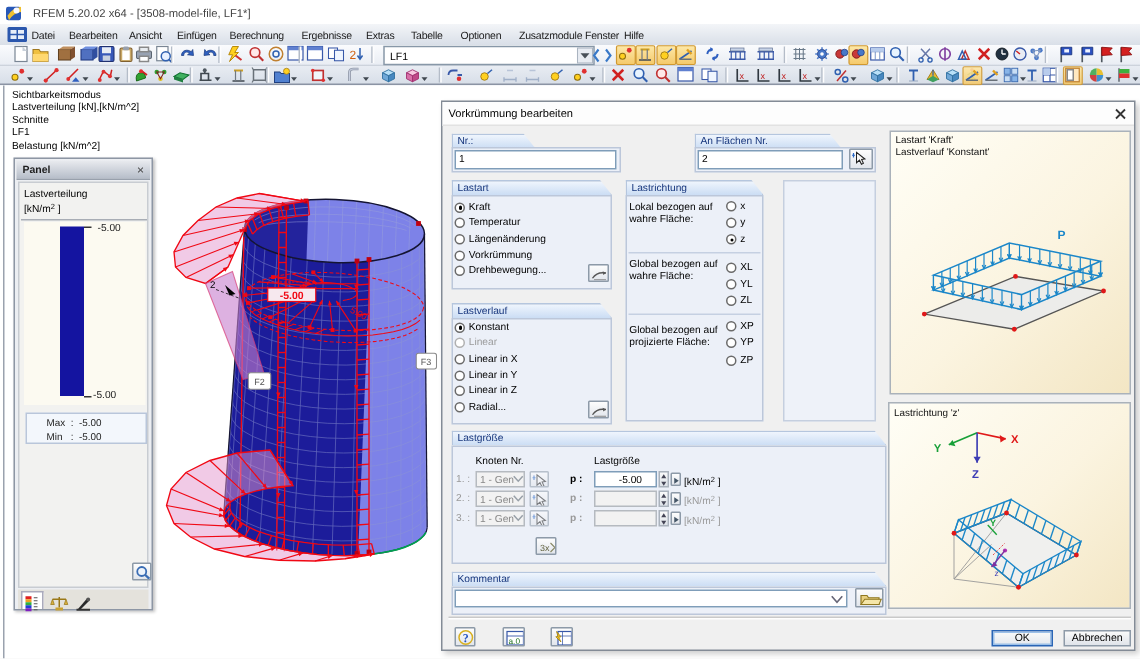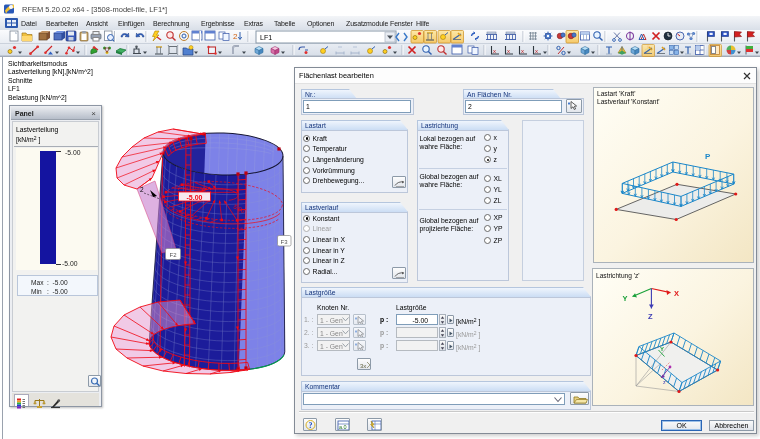--- a/index.html
+++ b/index.html
@@ -861,21 +861,21 @@
           </svg></div>
 <div class="abs" style="left:37px;top:1.5px;width:13px;height:11px"><svg width="13" height="11">
             <path d="M2,9.5 L11,9.5" stroke="#333" stroke-width="1.2"></path>
             <path d="M3,9 L9,2 L10.5,3.5 L5,9 Z" fill="#2a2a2a"></path>
             <circle cx="9.8" cy="2.6" r="1.3" fill="#555"></circle>
           </svg></div>
 </div>
 </div>
     <div class="abs" style="left:294px;top:67px;width:463px;height:367px;background:#f0f0f0;border:1px solid #838b96;box-shadow:2px 2px 4px rgba(0,0,0,0.2)">
 <div class="abs" style="left:0;top:0;right:0;height:15.5px;background:#fdfdfd;border-bottom:1px solid #e2e2e2">
-        <span style="position:absolute;left:4px;top:3px;font-size:7.4px;color:#000">Flächenlast bearbeiten</span>
+        <span style="position:absolute;left:4px;top:3px;font-size:7.4px;color:#000">Vorkrümmung bearbeiten</span>
         <svg style="position:absolute;right:5px;top:4px" width="8" height="8">
           <path d="M1,1 L7,7 M7,1 L1,7" stroke="#333" stroke-width="1.2"></path>
         </svg>
       </div>
 <div class="grpcap" style="left:6px;top:21px;width:56px">Nr.:</div>
 <div class="grp" style="left:6px;top:30px;width:113px;height:17px"></div>
 <div class="fld" style="left:8px;top:31.5px;width:108px;height:13px">1</div>
 <div class="grpcap" style="left:168px;top:21px;width:98px">An Flächen Nr.</div>
 <div class="grp" style="left:168px;top:30px;width:121px;height:17px"></div>
 <div class="fld" style="left:170px;top:31.5px;width:97px;height:13px">2</div>

